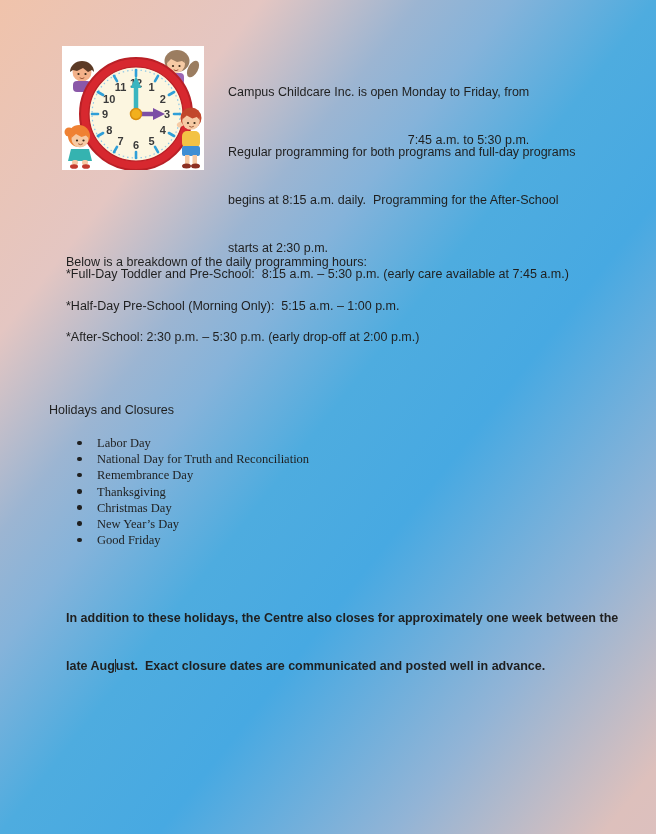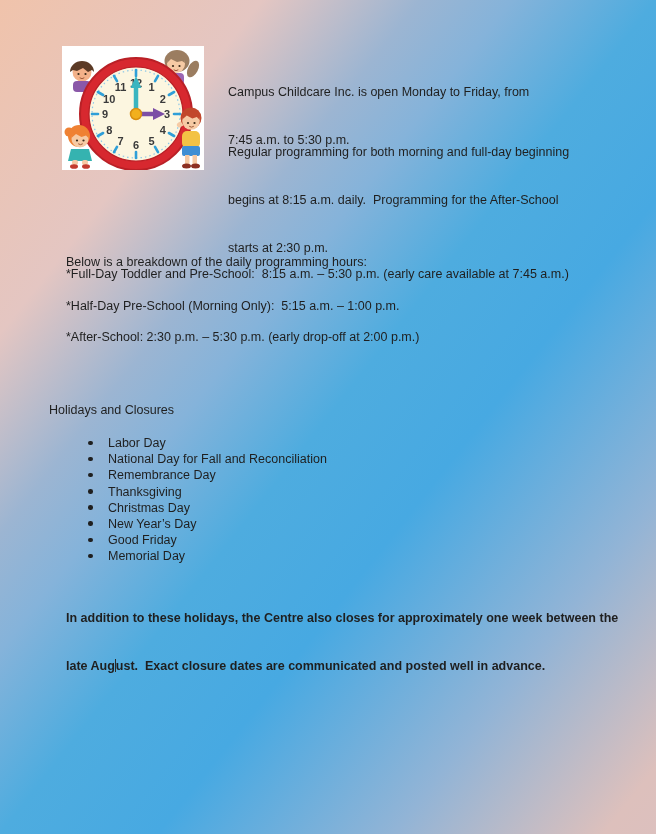--- a/index.html
+++ b/index.html
@@ -19,21 +19,21 @@
     line-height: 16px;
     white-space: pre;
   }
   .txt div { height: 16px; }
   .clock-figure {
     position: absolute;
     left: 62px; top: 46px;
     width: 142px; height: 124px;
     background: #ffffff;
   }
-  .holiday-list { position: absolute; left: 88px; top: 435px; }
+  .holiday-list { position: absolute; left: 77px; top: 435px; font-family: Liberation Serif, serif; }
   .bullet-row { display: flex; align-items: flex-start; height: 16.2px; }
   .bullet-dot {
     width: 4.5px; height: 4.5px; border-radius: 50%;
     background: #1f1f1f; margin-top: 5.5px; flex: 0 0 auto;
   }
   .bullet-text {
     margin-left: 15.5px;
     font-size: 12.5px; line-height: 16.2px; white-space: pre;
   }
   .caret {
@@ -145,70 +145,66 @@
         <rect x="120" y="85" width="18" height="17" rx="5" fill="#f3c245"></rect>
         <rect x="120" y="100" width="18" height="10" rx="2" fill="#3f8fd4"></rect>
         <rect x="123" y="109" width="4.5" height="9" fill="#f6caa4"></rect>
         <rect x="130.5" y="109" width="4.5" height="9" fill="#f6caa4"></rect>
         <ellipse cx="124.5" cy="120" rx="4.5" ry="2.5" fill="#8c2f22"></ellipse>
         <ellipse cx="133.5" cy="120" rx="4.5" ry="2.5" fill="#8c2f22"></ellipse>
       </g>
     </svg>
   </div>
 
-  <div class="txt" style="left:228px; top:52px;">
+  <div class="txt" style="left:228px; top:52px;text-align:right;">
     <div>Campus Childcare Inc. is open Monday to Friday, from</div>
     <div>7:45 a.m. to 5:30 p.m.</div>
   </div>
 
   <div class="txt" style="left:228px; top:112px;">
-    <div>Regular programming for both morning and full-day beginning</div>
+    <div>Regular programming for both programs and full-day programs</div>
     <div>begins at 8:15 a.m. daily.  Programming for the After-School</div>
     <div>starts at 2:30 p.m.</div>
   </div>
 
   <div class="txt" style="left:66px; top:254px;">Below is a breakdown of the daily programming hours:</div>
   <div class="txt" style="left:66px; top:266px;">*Full-Day Toddler and Pre-School:  8:15 a.m. – 5:30 p.m. (early care available at 7:45 a.m.)</div>
   <div class="txt" style="left:66px; top:298px;">*Half-Day Pre-School (Morning Only):  5:15 a.m. – 1:00 p.m.</div>
   <div class="txt" style="left:66px; top:329px;">*After-School: 2:30 p.m. – 5:30 p.m. (early drop-off at 2:00 p.m.)</div>
 
   <div class="txt" style="left:49px; top:402px;">Holidays and Closures</div>
 
   <div class="holiday-list">
     <div class="bullet-row">
       <span class="bullet-dot"></span>
       <span class="bullet-text">Labor Day</span>
     </div>
     <div class="bullet-row">
       <span class="bullet-dot"></span>
-      <span class="bullet-text">National Day for Fall and Reconciliation</span>
+      <span class="bullet-text">National Day for Truth and Reconciliation</span>
     </div>
     <div class="bullet-row">
       <span class="bullet-dot"></span>
       <span class="bullet-text">Remembrance Day</span>
     </div>
     <div class="bullet-row">
       <span class="bullet-dot"></span>
       <span class="bullet-text">Thanksgiving</span>
     </div>
     <div class="bullet-row">
       <span class="bullet-dot"></span>
       <span class="bullet-text">Christmas Day</span>
     </div>
     <div class="bullet-row">
       <span class="bullet-dot"></span>
       <span class="bullet-text">New Year’s Day</span>
     </div>
     <div class="bullet-row">
       <span class="bullet-dot"></span>
       <span class="bullet-text">Good Friday</span>
-    </div>
-    <div class="bullet-row">
-      <span class="bullet-dot"></span>
-      <span class="bullet-text">Memorial Day</span>
     </div>
   </div>
 
   <div class="txt" style="left:66px; top:578px;font-weight:bold;">
     <div>In addition to these holidays, the Centre also closes for approximately one week between the</div>
     <div><span>late Aug</span><span class="caret"></span><span>ust.  Exact closure dates are communicated and posted well in advance.</span></div>
   </div>
 
 </div>
 

